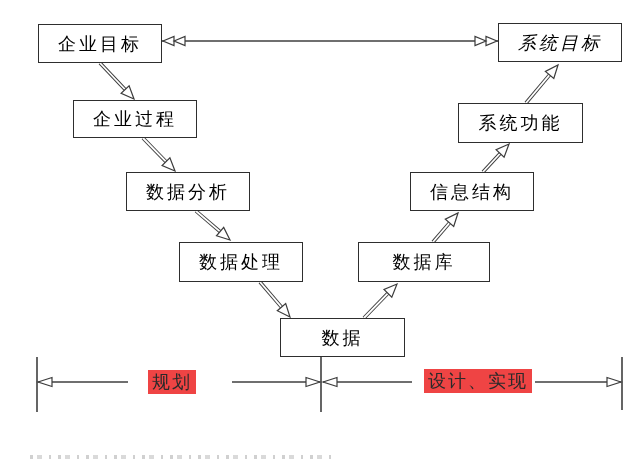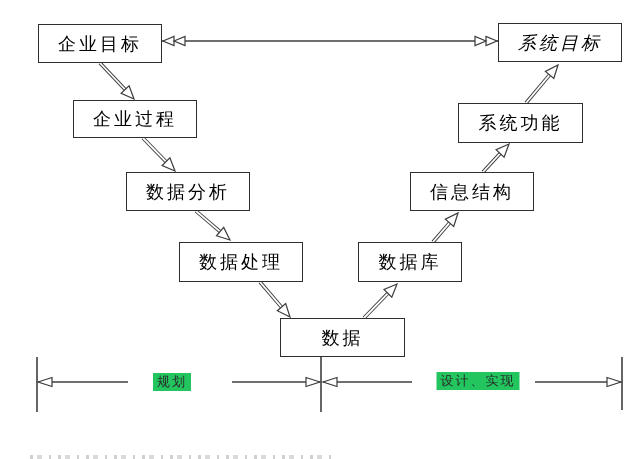--- a/index.html
+++ b/index.html
@@ -32,32 +32,32 @@
     letter-spacing: 3px;
     color: #000000;
     white-space: nowrap;
   }
   
   .n1 { left: 38px;  top: 24px;  width: 124px; height: 39px; }
   .n2 { left: 73px;  top: 100px; width: 124px; height: 38px; }
   .n3 { left: 126px; top: 172px; width: 124px; height: 39px; }
   .n4 { left: 179px; top: 242px; width: 124px; height: 40px; }
   .n5 { left: 268px; top: 318px; width: 125px; height: 39px; margin-left: 12px; }
-  .n6 { left: 358px; top: 242px; width: 104px; height: 40px; text-align: right; }
+  .n6 { left: 358px; top: 242px; width: 132px; height: 40px; text-align: right; }
   .n7 { left: 410px; top: 172px; width: 124px; height: 39px; }
   .n8 { left: 458px; top: 103px; width: 125px; height: 40px; }
   .n9 { left: 498px; top: 23px;  width: 124px; height: 39px; font-style: italic; }
 
   .phase-label {
     position: absolute;
     transform: translate(-50%, -50%);
-    font-size: 13px;
+    font-size: 18px;
     letter-spacing: 2px;
     color: #2a2a2a;
-    background: #22c55e;
+    background: #ef4444;
     padding: 0 4px;
     white-space: nowrap;
   }
   .phase-left  { left: 172px; top: 382px; }
   .phase-right { left: 478px; top: 381px; }
 
   .caption {
     position: absolute;
     left: 299px; top: 437px;
     transform: translate(-50%, -50%);

